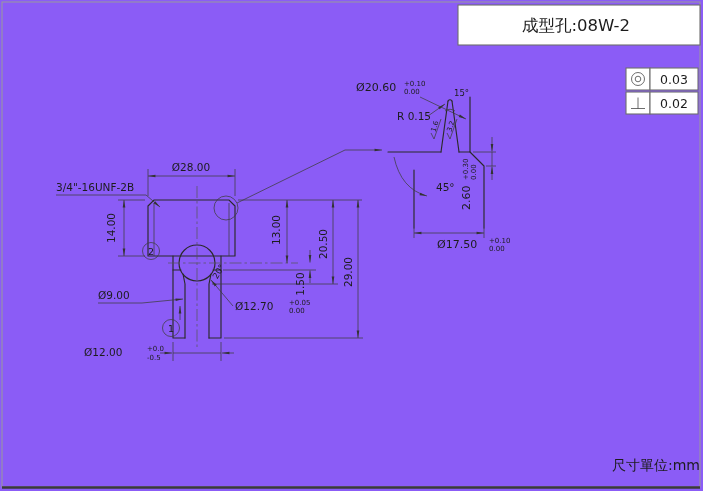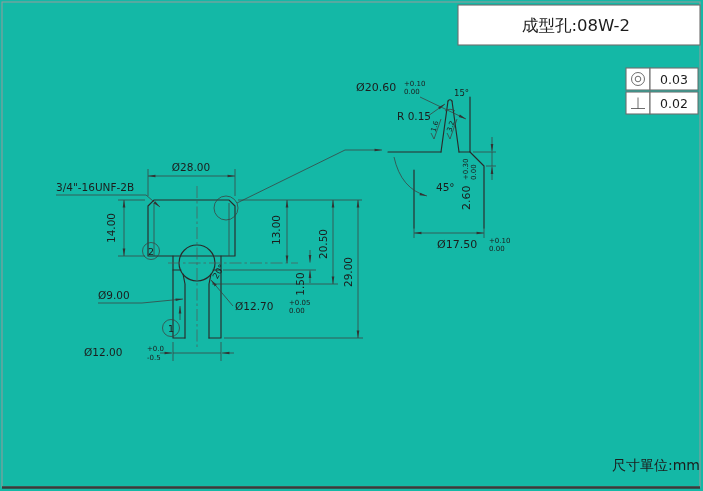--- a/index.html
+++ b/index.html
@@ -1,16 +1,16 @@
 <!DOCTYPE html>
 <html><head>
 <meta charset="utf-8">
 <style>
   html,body{margin:0;padding:0;background:#ffffff;}
-  #page{position:relative;width:703px;height:491px;background:#14b8a6;overflow:hidden;
+  #page{position:relative;width:703px;height:491px;background:#8b5cf6;overflow:hidden;
         font-family:"DejaVu Sans",sans-serif;}
   svg{position:absolute;top:0;left:0;}
   text{font-family:"DejaVu Sans",sans-serif;fill:#1c1c1c;}
   .t-title{font-size:16.5px;}
   .t-foot{font-size:14px;}
   .t-tol{font-size:12.5px;}
   .t-dim{font-size:10.5px;}
   .t-dim11{font-size:11px;}
   .t-xs{font-size:7px;}
   .t-sm{font-size:8.5px;}

